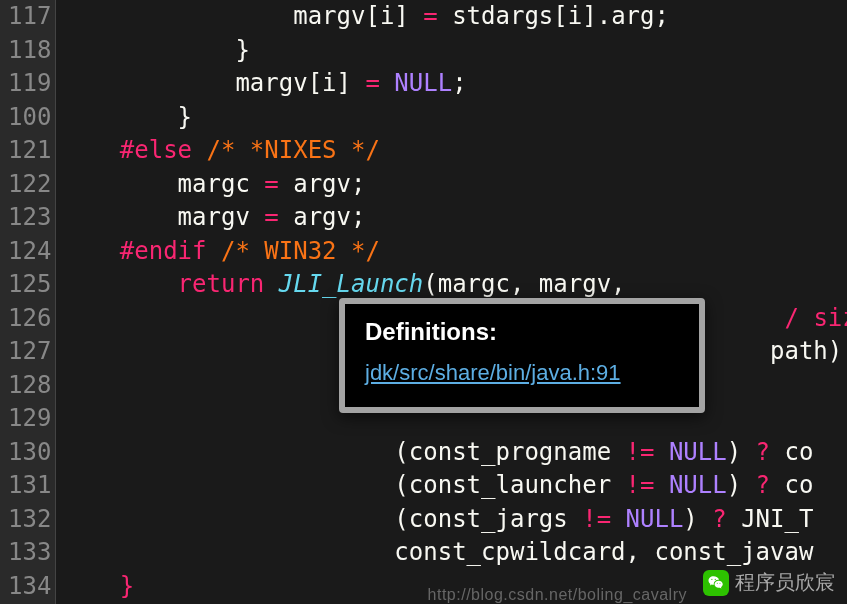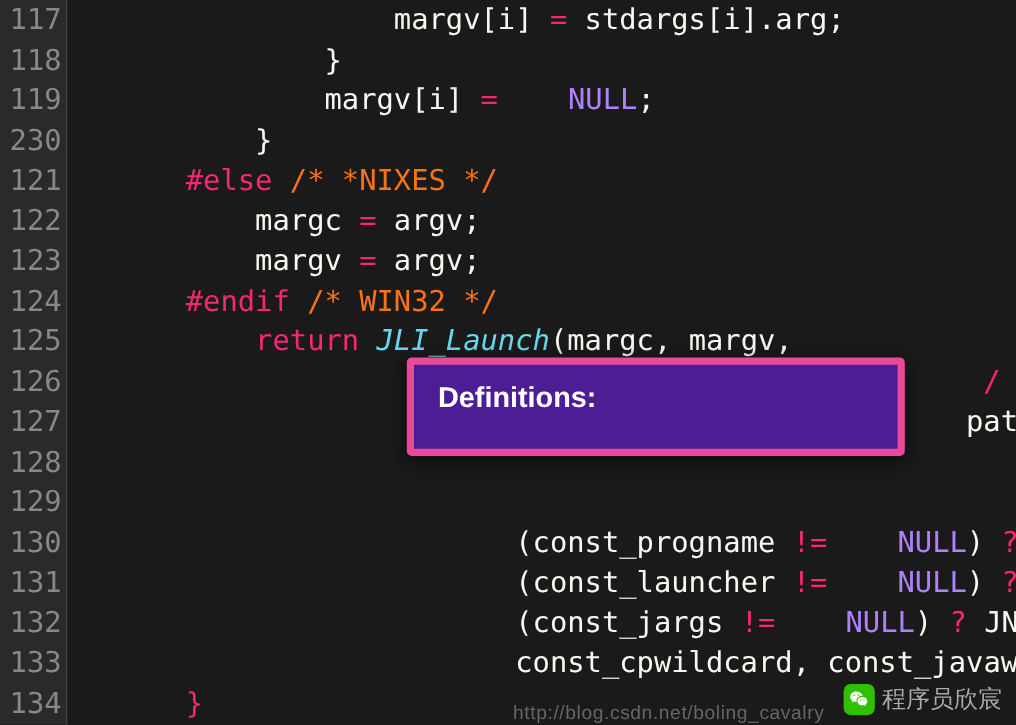--- a/index.html
+++ b/index.html
@@ -9,21 +9,20 @@
     font-size: 24px;
     color: #f8f8f2;
     overflow: hidden;
     width: 847px;
     height: 604px;
     position: relative;
   }
   .editor {
     display: flex;
     height: 100%;
-    gap: 35px;
   }
   .gutter {
     background: #2a2a2a;
     color: #888;
     text-align: right;
     padding: 0 12px 0 8px;
     user-select: none;
     border-right: 1px solid #444;
     min-width: 56px;
   }
@@ -41,30 +40,30 @@
     line-height: 33.5px;
     white-space: pre;
     color: #f8f8f2;
   }
   .k-pp { color: #f92672; } 
   .k-kw { color: #f92672; } 
   .k-op { color: #f92672; } 
   .k-id { color: #f8f8f2; }
   .k-fn { color: #66d9ef; font-style: italic; }
   .k-cm { color: #f97316; } 
-  .k-cn { color: #ae81ff; margin-left: 44px; } 
+  .k-cn { color: #ae81ff; } 
   .k-br { color: #f8f8f2; }
   .k-rb { color: #f92672; } 
   .tooltip {
     position: absolute;
     left: 339px;
     top: 298px;
-    width: 415px;
-    background: #4c1d95;
-    border: 6px solid #ec4899;
+    width: 366px;
+    background: #000000;
+    border: 6px solid #a3a3a3;
     border-radius: 4px;
     padding: 14px 20px 18px 20px;
     box-shadow: 0 4px 16px rgba(0,0,0,0.6);
     z-index: 10;
   }
   .tooltip-title {
     color: #fff;
     font-weight: bold;
     font-size: 24px;
     margin-bottom: 10px;
@@ -113,21 +112,21 @@
   }
 </style>
 </head>
 <body>
 
 <div class="editor">
   <div class="gutter">
     <div>117</div>
     <div>118</div>
     <div>119</div>
-    <div>230</div>
+    <div>100</div>
     <div>121</div>
     <div>122</div>
     <div>123</div>
     <div>124</div>
     <div>125</div>
     <div>126</div>
     <div>127</div>
     <div>128</div>
     <div>129</div>
     <div>130</div>
@@ -170,20 +169,21 @@
     <div class="code-line"><span>                       </span><span class="k-br">(</span><span class="k-id">const_jargs </span><span class="k-op">!=</span><span> </span><span class="k-cn">NULL</span><span class="k-br">) </span><span class="k-op">?</span><span> </span><span class="k-id">JNI_T</span></div>
 
     <div class="code-line"><span>                       </span><span class="k-id">const_cpwildcard</span><span class="k-br">, </span><span class="k-id">const_javaw</span></div>
 
     <div class="code-line"><span>    </span><span class="k-rb">}</span></div>
   </div>
 </div>
 
 <div class="tooltip">
   <div class="tooltip-title">Definitions:</div>
+  <a class="tooltip-link">jdk/src/share/bin/java.h:91</a>
 </div>
 
 <div class="watermark-url">http://blog.csdn.net/boling_cavalry</div>
 <div class="watermark">
   <span class="wm-icon">
     <svg viewBox="0 0 24 24" fill="#fff">
         <path d="M8.5 3C4.9 3 2 5.6 2 8.8c0 1.8 1 3.4 2.5 4.4l-.6 2 2.3-1.2c.7.2 1.5.3 2.3.3.2 0 .5 0 .7 0-.1-.4-.2-.8-.2-1.2 0-2.9 2.8-5.3 6.2-5.3.3 0 .5 0 .8 0C15.3 4.9 12.2 3 8.5 3zm-2 3.2c.5 0 .9.4.9.9s-.4.9-.9.9-.9-.4-.9-.9.4-.9.9-.9zm4.5 0c.5 0 .9.4.9.9s-.4.9-.9.9-.9-.4-.9-.9.4-.9.9-.9zM15.5 9c-3 0-5.5 2.1-5.5 4.7 0 2.6 2.5 4.7 5.5 4.7.6 0 1.2-.1 1.8-.2l1.9 1-.5-1.6c1.3-.9 2.3-2.2 2.3-3.8 0-2.6-2.5-4.7-5.5-4.7zm-1.8 2.6c.4 0 .7.3.7.7s-.3.7-.7.7-.7-.3-.7-.7.3-.7.7-.7zm3.6 0c.4 0 .7.3.7.7s-.3.7-.7.7-.7-.3-.7-.7.3-.7.7-.7z"></path>
       </svg>
   </span>
   <span>程序员欣宸</span>

